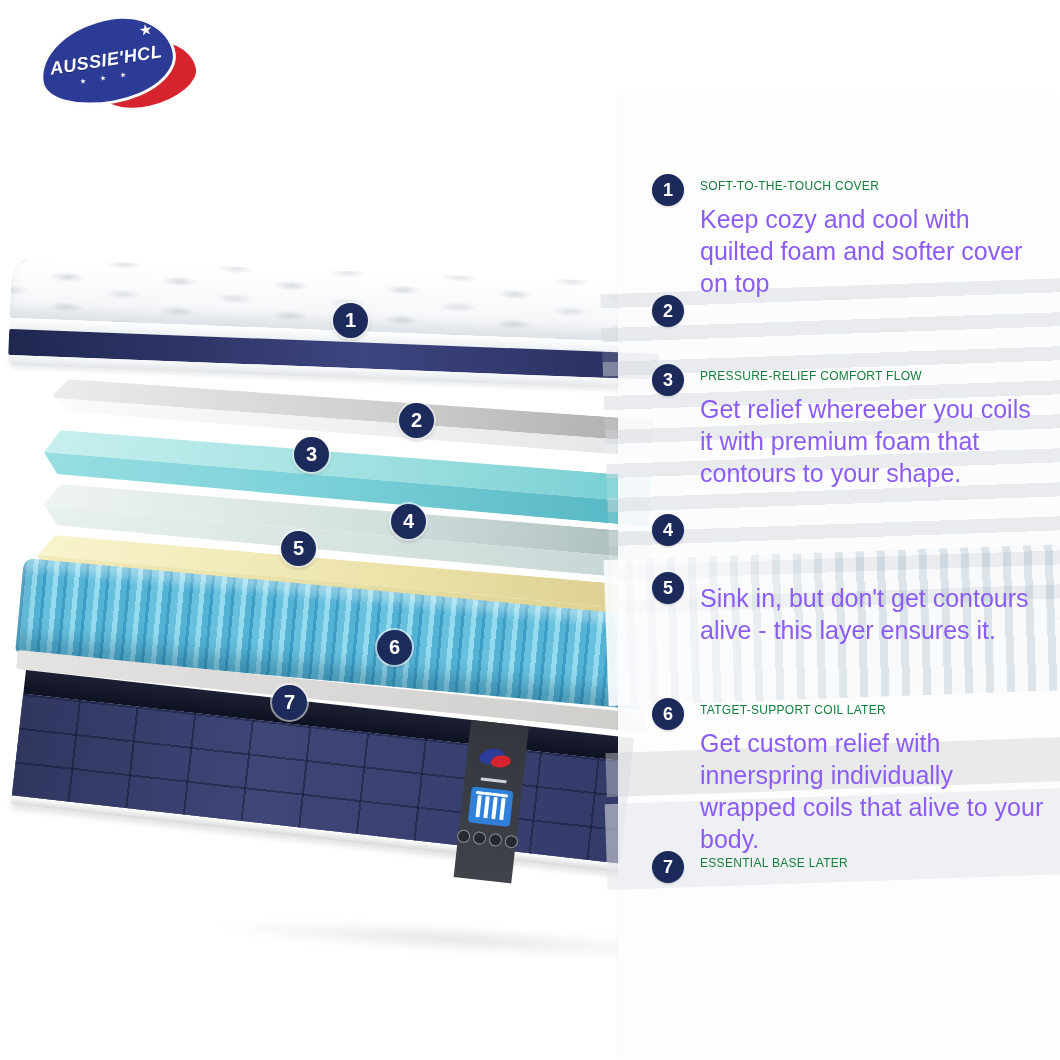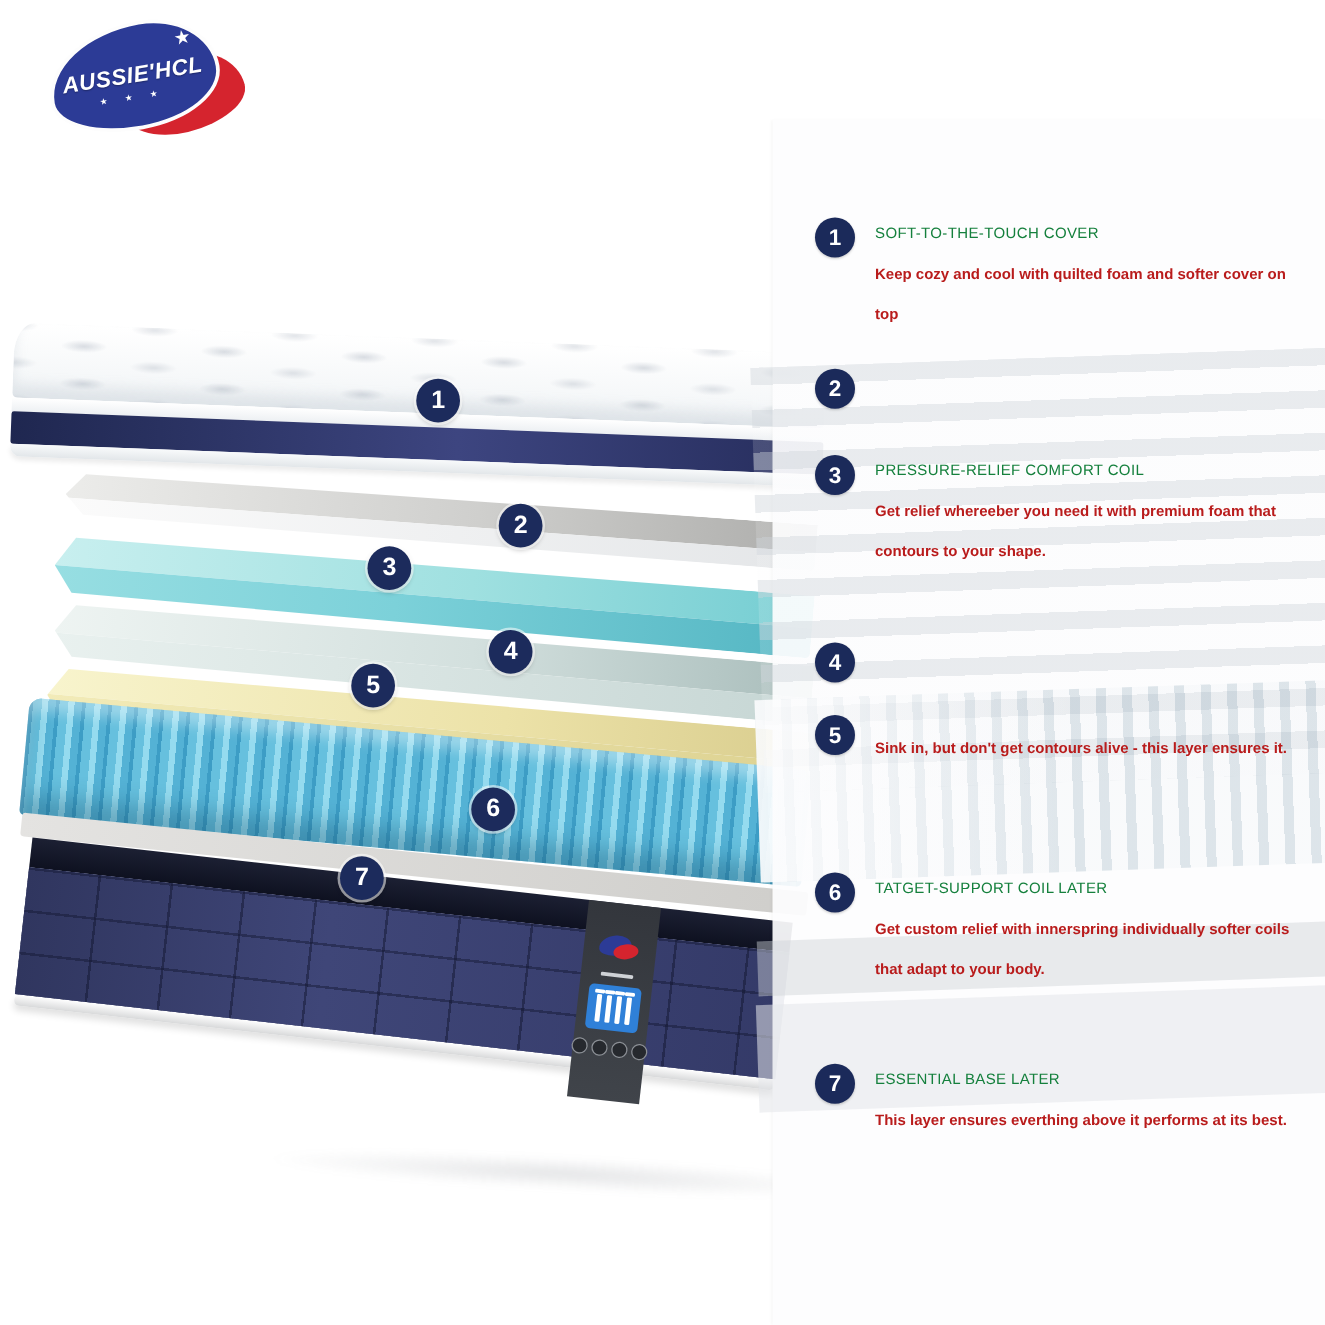--- a/index.html
+++ b/index.html
@@ -135,21 +135,21 @@
   .wash-base2{top:700px;height:86px;background:rgba(227,230,233,.55);}
   
   .list{position:absolute;left:652px;top:0;width:394px;z-index:8;}
   .item{position:absolute;display:flex;gap:16px;width:100%;}
   .lbadge{
     flex:0 0 32px;width:32px;height:32px;border-radius:50%;background:#1b2a5a;color:#ffffff;
     display:flex;align-items:center;justify-content:center;font-size:18px;font-weight:700;
     box-shadow:0 1px 2px rgba(0,0,0,.2);
   }
   .content h3{margin:5px 0 0;font-size:12px;font-weight:400;color:#15803d;letter-spacing:.3px;white-space:nowrap;}
-  .content p{margin:10px 0 0;font-size:12px;line-height:32px;color:#b91c1c;font-weight:bold;}
+  .content p{margin:10px 0 0;font-size:25px;line-height:32px;color:#8b5cf6;}
   .content p:empty{display:none;}
   .it1{top:174px;} .it2{top:295px;} .it3{top:364px;} .it4{top:514px;}
   .it5{top:572px;} .it6{top:698px;} .it7{top:851px;}
 </style>
 </head>
 <body>
 
 <div class="canvas">
 
   <div class="logo">
@@ -249,46 +249,45 @@
       </div>
     </div>
 
     <div class="item it2">
       <div class="lbadge">2</div>
     </div>
 
     <div class="item it3">
       <div class="lbadge">3</div>
       <div class="content">
-        <h3>PRESSURE-RELIEF COMFORT COIL</h3>
-        <p>Get relief whereeber you need it with premium foam that contours to your shape.</p>
+        <h3>PRESSURE-RELIEF COMFORT FLOW</h3>
+        <p>Get relief whereeber you coils it with premium foam that contours to your shape.</p>
       </div>
     </div>
 
     <div class="item it4">
       <div class="lbadge">4</div>
     </div>
 
     <div class="item it5">
       <div class="lbadge">5</div>
       <div class="content">
         <p>Sink in, but don't get contours alive - this layer ensures it.</p>
       </div>
     </div>
 
     <div class="item it6">
       <div class="lbadge">6</div>
       <div class="content">
         <h3>TATGET-SUPPORT COIL LATER</h3>
-        <p>Get custom relief with innerspring individually softer coils that adapt to your body.</p>
+        <p>Get custom relief with innerspring individually wrapped coils that alive to your body.</p>
       </div>
     </div>
 
     <div class="item it7">
       <div class="lbadge">7</div>
       <div class="content">
         <h3>ESSENTIAL BASE LATER</h3>
-        <p>This layer ensures everthing above it performs at its best.</p>
       </div>
     </div>
 
   </div>
 </div>
 
 </body></html>

